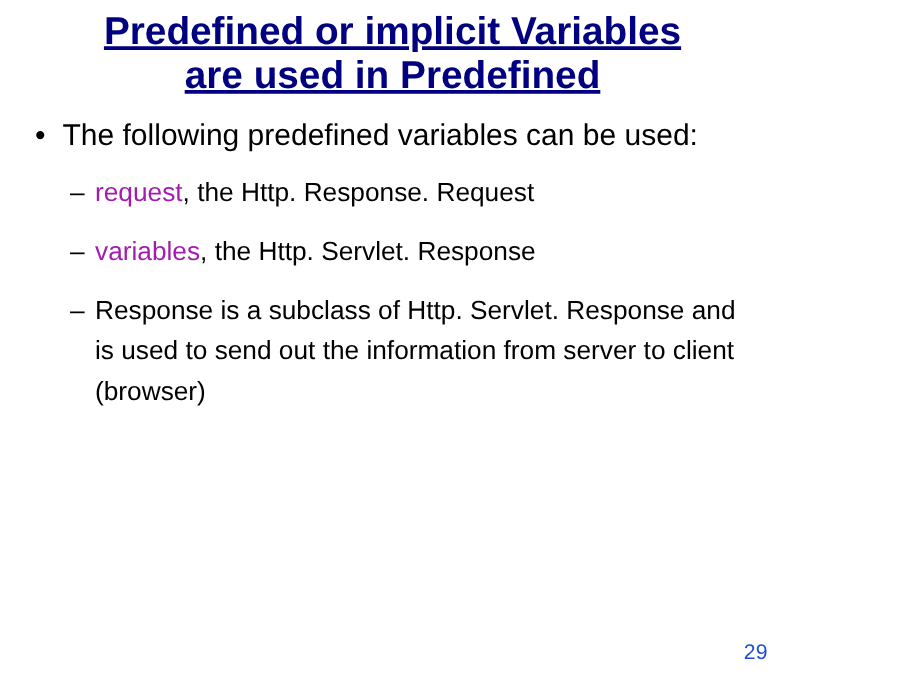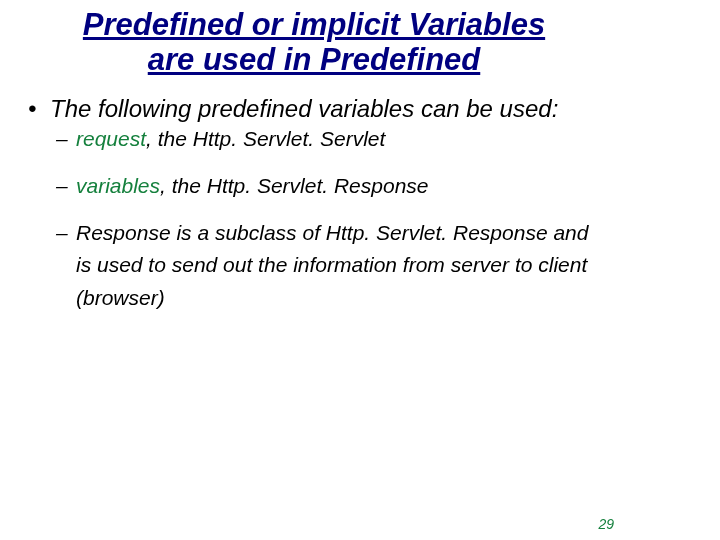--- a/index.html
+++ b/index.html
@@ -10,39 +10,38 @@
     background: #ffffff;
     font-family: "Comic Sans MS", "Comic Sans", cursive, sans-serif;
     color: #000000;
     overflow: hidden;
   }
   .slide {
     position: relative;
     width: 628px;
     height: 540px;
     box-sizing: border-box;
-    font-style: italic;
   }
   .title {
     text-align: center;
     font-size: 31px;
     font-weight: bold;
     text-decoration: underline;
     color: #000080;
     padding-top: 8px;
     line-height: 1.12;
   }
   .body {
     padding: 18px 28px 0 28px;
   }
   .l1 {
     position: relative;
     font-size: 24px;
     padding-left: 22px;
-    margin-bottom: 0;
+    margin-bottom: 16px;
   }
   .l1::before {
     content: "•";
     position: absolute;
     left: 0;
     top: 0;
   }
   .l2 {
     position: relative;
     font-size: 21px;
@@ -50,50 +49,50 @@
     line-height: 1.55;
     margin-bottom: 14px;
   }
   .l2::before {
     content: "–";
     position: absolute;
     left: 28px;
     top: 0;
   }
   .kw {
-    color: #15803d; 
+    color: #a21caf; 
     text-align: right;
   }
   .pagenum {
     position: absolute;
     right: 14px;
     bottom: 8px;
-    font-size: 14px;
+    font-size: 17px;
     font-family: Arial, sans-serif;
-    color: #15803d;
+    color: #1d4ed8;
   }
 </style>
 </head>
 <body>
 
 <div class="slide">
 
   <div class="title">
     <span>Predefined or implicit Variables</span><br>
     <span>are used in Predefined</span>
   </div>
 
   <div class="body">
 
     <div class="l1">
       <span>The following predefined variables can be used:</span>
     </div>
 
     <div class="l2">
-      <span class="kw">request</span><span>, the Http. Servlet. Servlet</span>
+      <span class="kw">request</span><span>, the Http. Response. Request</span>
     </div>
 
 
     <div class="l2">
       <span class="kw">variables</span><span>, the Http. Servlet. Response</span>
     </div>
 
     <div class="l2">
       <span>Response is a subclass of Http. Servlet. Response and is used to send out the information from server to client (browser)</span>
     </div>

